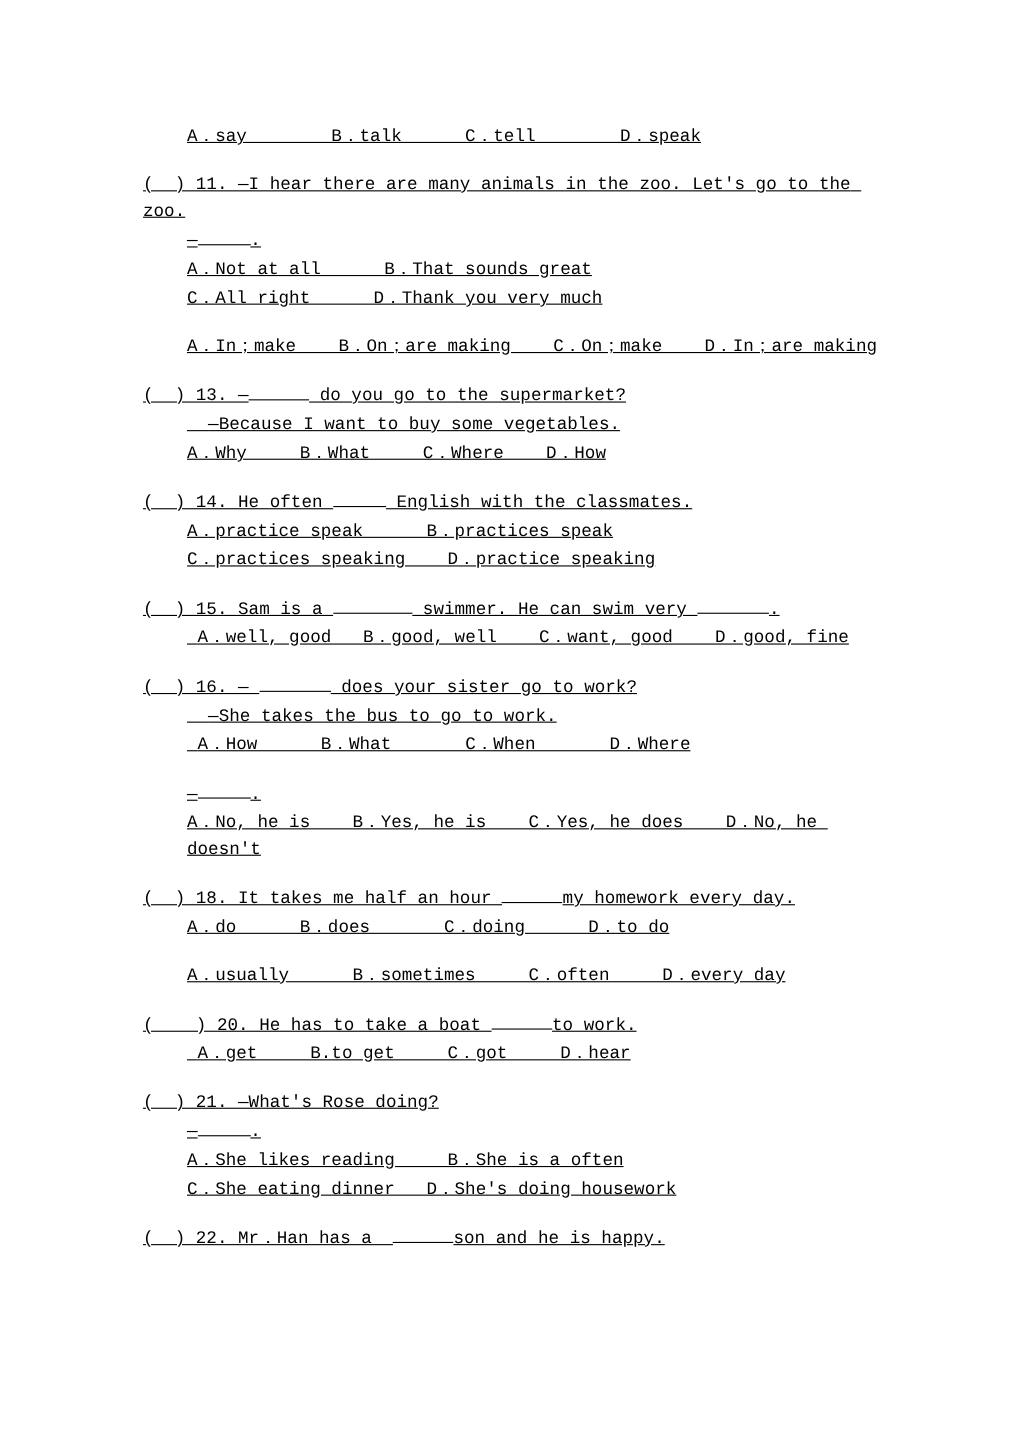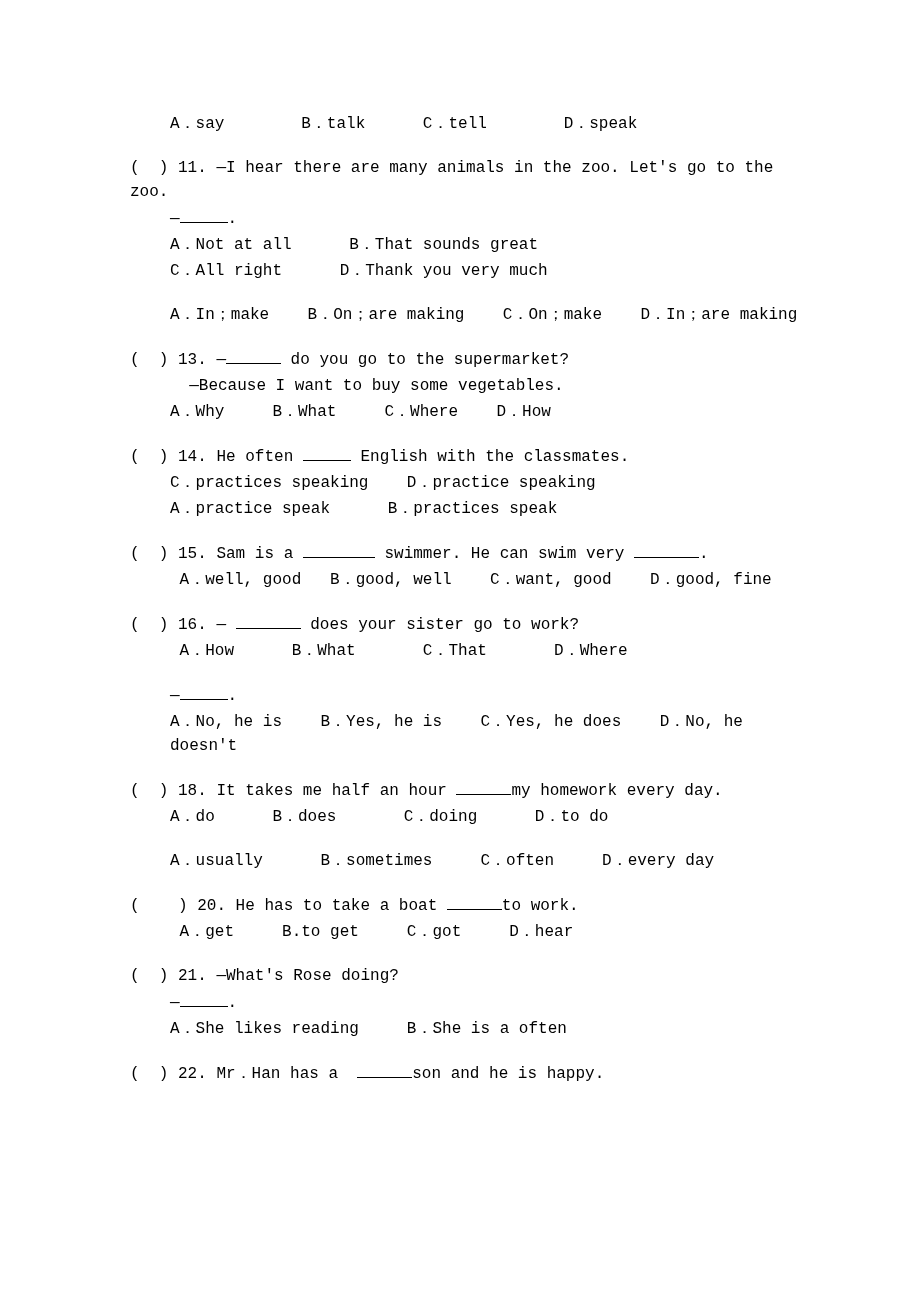--- a/index.html
+++ b/index.html
@@ -6,21 +6,21 @@
       background: #fff;
       font-family: "Courier New", "SimSun", monospace;
       font-size: 16px;
       color: #000;
       margin: 0;
       padding: 110px 115px 0 130px;
       line-height: 1.5;
       width: 920px;
       box-sizing: border-box;
     }
-    .q-block { margin-bottom: 20px; }
+    .q-block { margin-bottom: 20px; text-decoration: underline; }
     .line { white-space: pre-wrap; margin: 2px 0; }
     .line.main { margin-left: 0; }
     .line.sub { margin-left: 40px; }
     .blank { display: inline-block; border-bottom: 1px solid #000; height: 1em; vertical-align: baseline; }
     .w40 { width: 48px; }
     .w50 { width: 55px; }
     .w60 { width: 65px; }
     .w70 { width: 72px; }
   </style>
 </head>
@@ -39,47 +39,49 @@
     <div class="q-block">
       <div class="line sub">A．In；make    B．On；are making    C．On；make    D．In；are making</div>
     </div>
     <div class="q-block">
       <div class="line main">(  ) 13. —<span class="blank w50"></span> do you go to the supermarket?</div>
       <div class="line sub">  —Because I want to buy some vegetables.</div>
       <div class="line sub">A．Why     B．What     C．Where    D．How</div>
     </div>
     <div class="q-block">
       <div class="line main">(  ) 14. He often <span class="blank w40"></span> English with the classmates.</div>
+      <div class="line sub">A．practice speak      B．practices speak</div>
       <div class="line sub">C．practices speaking    D．practice speaking</div>
-      <div class="line sub">A．practice speak      B．practices speak</div>
     </div>
     <div class="q-block">
       <div class="line main">(  ) 15. Sam is a <span class="blank w70"></span> swimmer. He can swim very <span class="blank w60"></span>.</div>
       <div class="line sub"> A．well, good   B．good, well    C．want, good    D．good, fine</div>
     </div>
     <div class="q-block">
       <div class="line main">(  ) 16. — <span class="blank w60"></span> does your sister go to work?</div>
-      <div class="line sub"> A．How      B．What       C．That       D．Where</div>
+      <div class="line sub">  —She takes the bus to go to work.</div>
+      <div class="line sub"> A．How      B．What       C．When       D．Where</div>
     </div>
     <div class="q-block">
       <div class="line sub">—<span class="blank w40"></span>.</div>
       <div class="line sub">A．No, he is    B．Yes, he is    C．Yes, he does    D．No, he doesn't</div>
     </div>
     <div class="q-block">
       <div class="line main">(  ) 18. It takes me half an hour <span class="blank w50"></span>my homework every day.</div>
       <div class="line sub">A．do      B．does       C．doing      D．to do</div>
     </div>
     <div class="q-block">
       <div class="line sub">A．usually      B．sometimes     C．often     D．every day</div>
     </div>
     <div class="q-block">
       <div class="line main">(    ) 20. He has to take a boat <span class="blank w50"></span>to work.</div>
       <div class="line sub"> A．get     B.to get     C．got     D．hear</div>
     </div>
     <div class="q-block">
       <div class="line main">(  ) 21. —What's Rose doing?</div>
       <div class="line sub">—<span class="blank w40"></span>.</div>
       <div class="line sub">A．She likes reading     B．She is a often</div>
+      <div class="line sub">C．She eating dinner   D．She's doing housework</div>
     </div>
     <div class="q-block">
       <div class="line main">(  ) 22. Mr．Han has a  <span class="blank w50"></span>son and he is happy.</div>
     </div>
   </div>
 
 </body></html>

